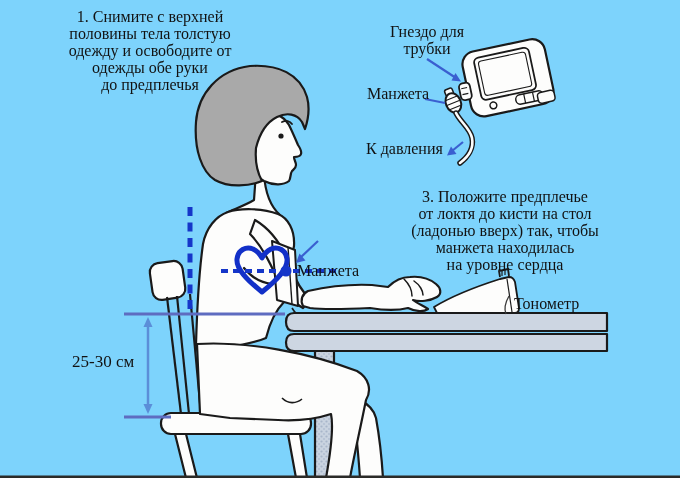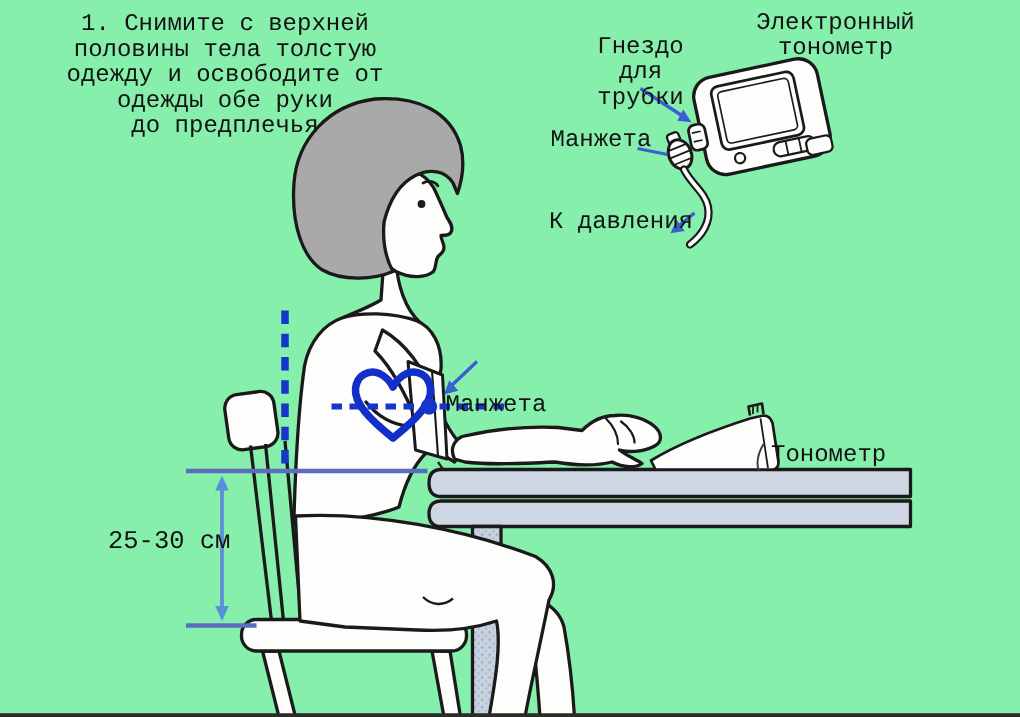--- a/index.html
+++ b/index.html
@@ -1,21 +1,21 @@
 <!DOCTYPE html>
 <html><head>
 <meta charset="utf-8">
 <style>
   html,body{margin:0;padding:0;}
   .stage{
     position:relative;
     width:680px;height:478px;
-    background:#86efac;
+    background:#7dd3fc;
     overflow:hidden;
-    font-family:Liberation Mono, monospace;
+    font-family:Liberation Serif, serif;
   }
   .lbl{
     position:absolute;
     color:#121212;
     font-size:16px;
     line-height:17px;
     text-align:center;
     white-space:pre-line;
   }
   .lbl.single{white-space:nowrap;}
@@ -152,24 +152,27 @@
     <rect x="0" y="475.5" width="680" height="2.5" fill="#2b2b28"></rect>
   </svg>
 
   <div class="lbl" style="left:34px; top:8px; width:232px;">1. Снимите с верхней
 половины тела толстую
 одежду и освободите от
 одежды обе руки
 до предплечья</div>
 
 
+  <div class="lbl" style="left:375px; top:188px; width:260px;">3. Положите предплечье
+от локтя до кисти на стол
+(ладонью вверх) так, чтобы
+манжета находилась
+на уровне сердца</div>
 
 
-  <div class="lbl" style="left:500px; top:7px; width:114px;">Электронный
-тонометр</div>
 
   <div class="lbl" style="left:385px; top:23px; width:84px;">Гнездо для
 трубки</div>
 
   <div class="lbl single" style="left:367px; top:85px;">Манжета</div>
 
   <div class="lbl single" style="left:366px; top:140px;">К давления</div>
 
   <div class="lbl single" style="left:297px; top:224px;margin-top:38px;">Манжета</div>
 

